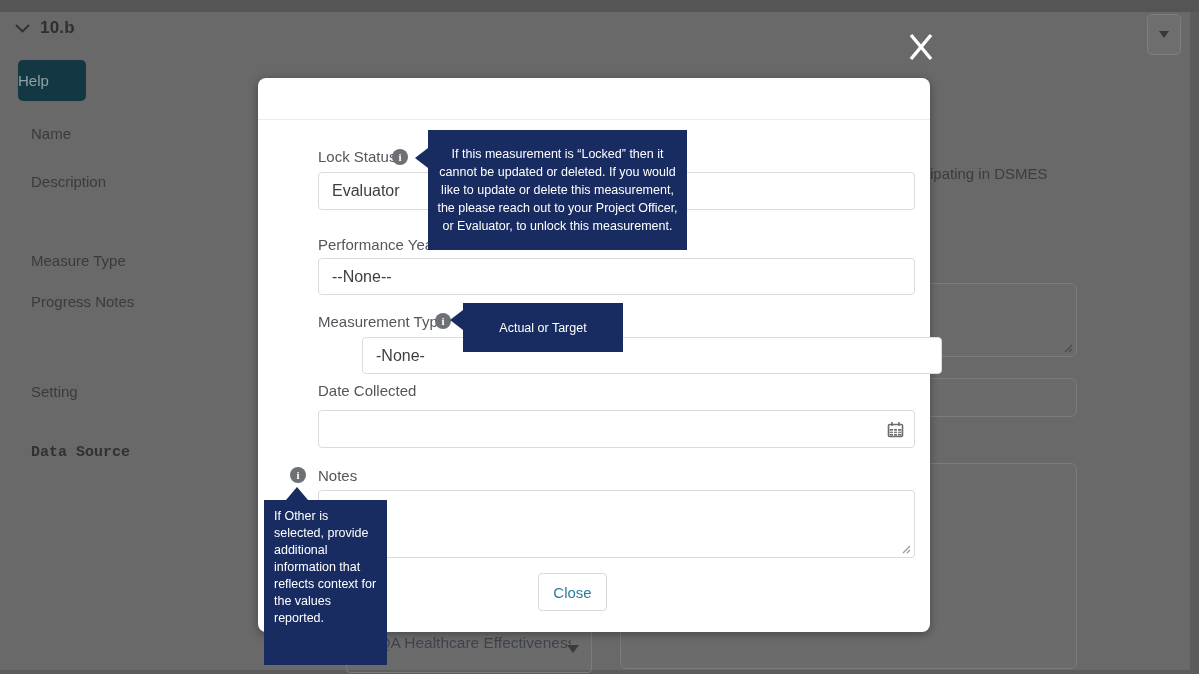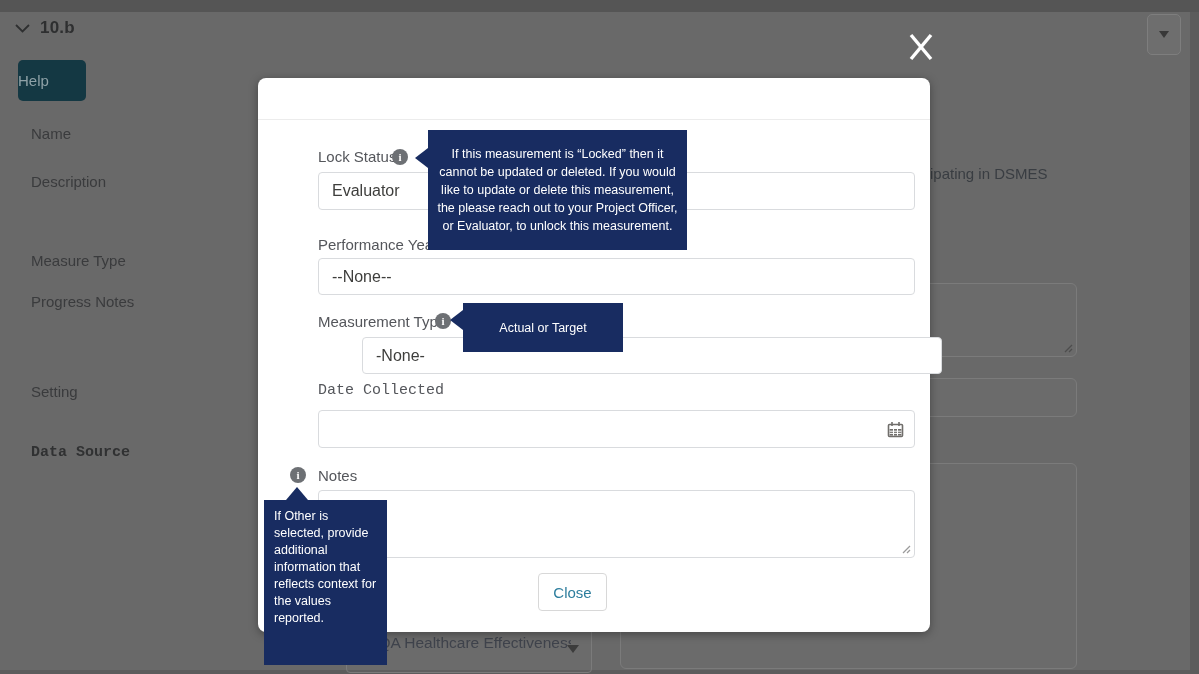--- a/index.html
+++ b/index.html
@@ -46,21 +46,21 @@
            font-size:16px;color:#3e3e3c;display:flex;align-items:center;padding-left:13px;
            box-sizing:border-box;}
   .in-lock{left:60px;top:94px;width:597px;height:38px;}
   .lb-lock{left:60px;top:70px;}
   .ic-lock{left:134px;top:71px;}
   .lb-py{left:60px;top:158px;}
   .in-py{left:60px;top:180px;width:597px;height:37px;}
   .lb-mt{left:60px;top:235px;}
   .ic-mt{left:177px;top:235px;}
   .in-mt{left:60px;top:259px;width:580px;height:37px;margin-left:44px;}
-  .lb-dc{left:60px;top:304px;font-family:Liberation Mono, monospace;}
+  .lb-dc{left:60px;top:304px;}
   .in-dc{left:60px;top:332px;width:597px;height:38px;}
   .cal{position:absolute;right:10px;top:10px;width:17px;height:17px;}
   .ic-notes{left:32px;top:389px;}
   .lb-notes{left:60px;top:389px;}
   .ta-notes{left:60px;top:412px;width:597px;height:68px;align-items:flex-start;}
   .close-btn{position:absolute;left:280px;top:495px;width:67px;height:36px;border:1px solid #d8d8d8;
              border-radius:4px;background:#fff;color:#2c7d9d;font-size:15px;display:flex;
              align-items:center;justify-content:center;cursor:pointer;}
   
   .tip{position:absolute;background:#182c61;color:#ffffff;z-index:30;}

